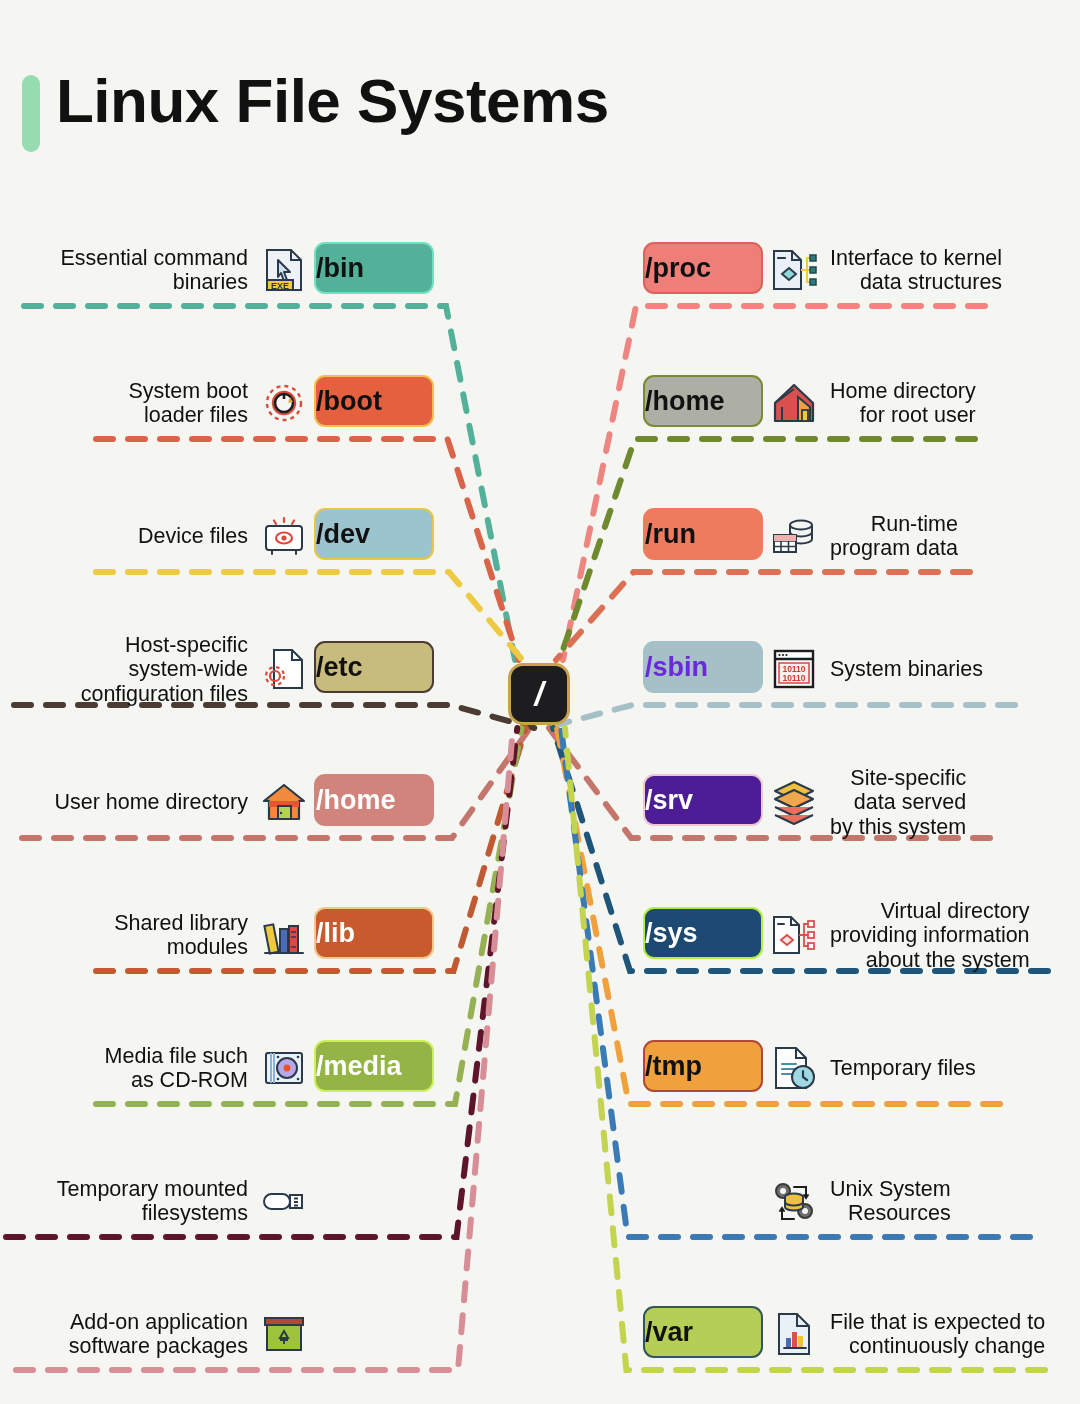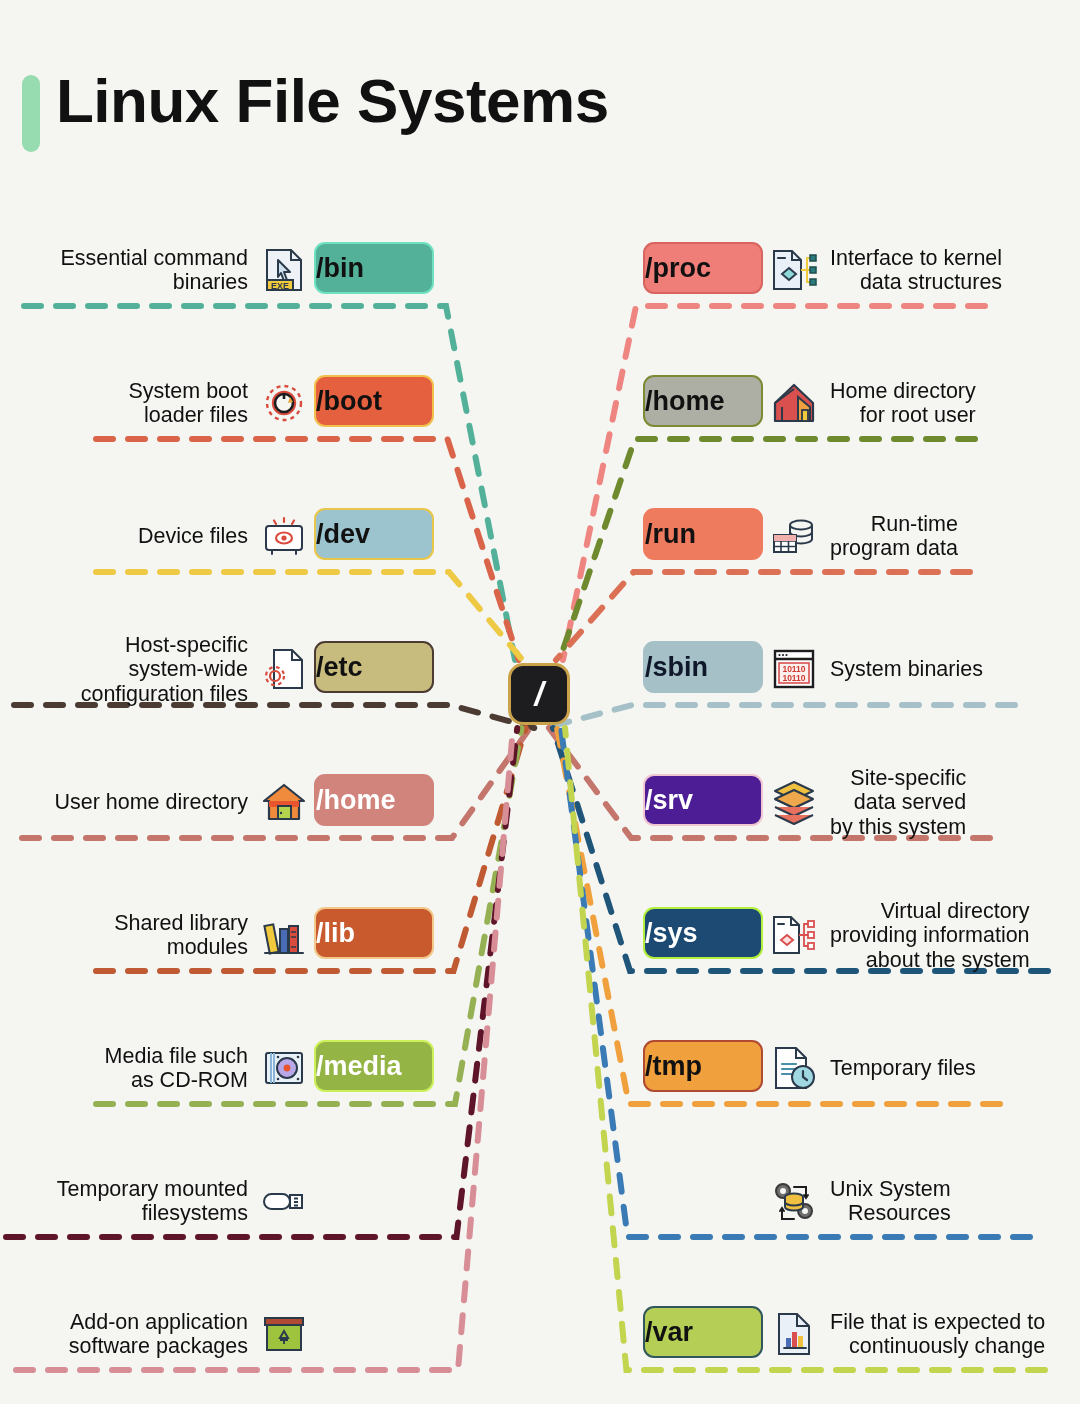--- a/index.html
+++ b/index.html
@@ -297,21 +297,21 @@
             <path d="M7 16h38" stroke="#1d1d1f" stroke-width="2.4"></path>
             <g fill="#1d1d1f">
               <circle cx="11.5" cy="12" r="1.1"></circle>
               <circle cx="15" cy="12" r="1.1"></circle>
               <circle cx="18.5" cy="12" r="1.1"></circle>
             </g>
             <rect x="11" y="20" width="30" height="20" fill="#fdf0ee" stroke="#d9504f" stroke-width="1.6"></rect>
             <text x="26" y="29" font-size="8.5" font-weight="bold" fill="#cf3b32" text-anchor="middle" font-family="Liberation Sans">10110</text>
             <text x="26" y="38" font-size="8.5" font-weight="bold" fill="#cf3b32" text-anchor="middle" font-family="Liberation Sans">10110</text>
           </svg></div>
-        <div class="pill" style="background: rgb(165, 192, 199); border: 2.5px solid rgb(165, 192, 199); color: #0f172a;">
+        <div class="pill" style="background: rgb(165, 192, 199); border: 2.5px solid rgb(165, 192, 199); color: #6d28d9;">
           <span>/sbin</span>
         </div>
       </div>
       <div class="row row-right" style="top: 726px;">
         <div class="desc">Site-specific
 data served
 by this system</div>
         <div class="icon"><svg viewBox="0 0 52 52" width="52" height="52" xmlns="http://www.w3.org/2000/svg">
             <g stroke="#2b3a4a" stroke-width="2" stroke-linejoin="round">
               <path d="M26 6L45 15 26 24 7 15z" fill="#f0c040"></path>

